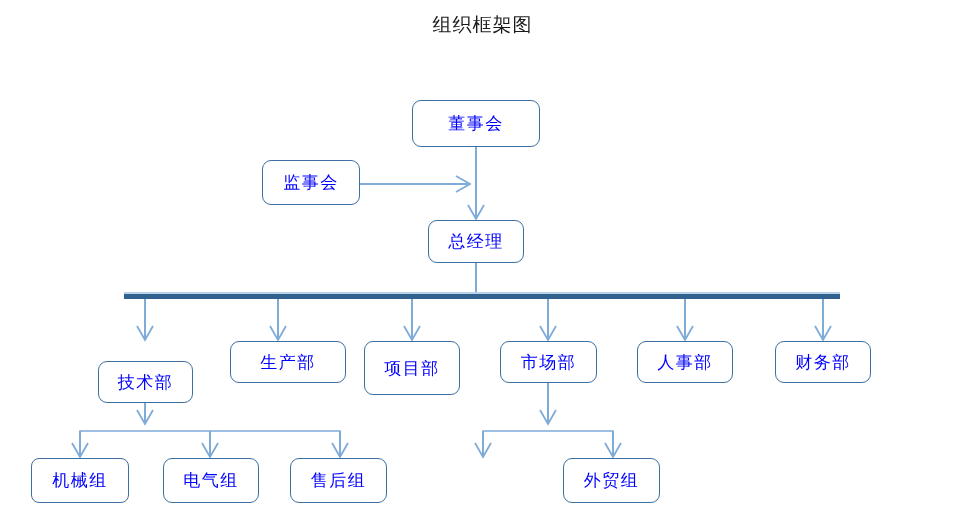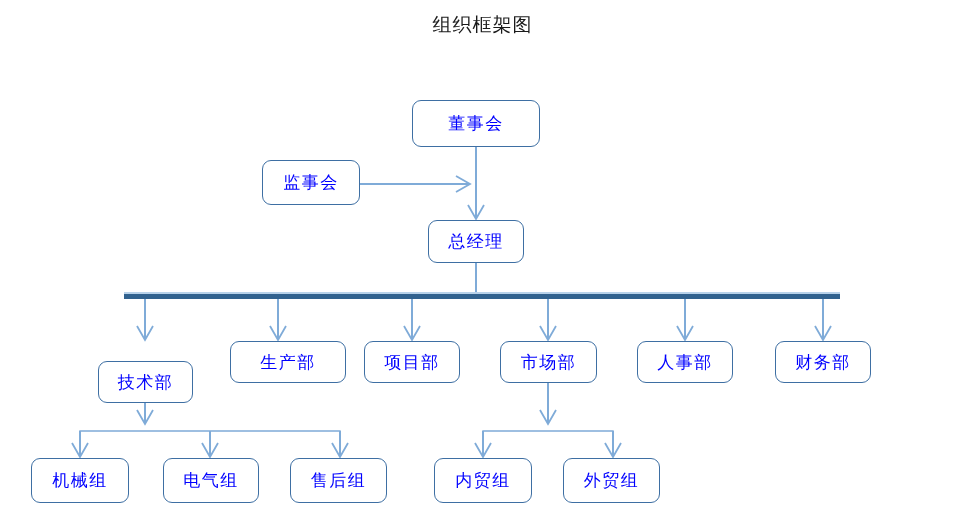--- a/index.html
+++ b/index.html
@@ -151,49 +151,46 @@
   </div>
 
   <div class="node" style="left:98px; top:361px; width:95px; height:42px;">
     <span class="node-label">技术部</span>
   </div>
 
   <div class="node" style="left:230px; top:341px; width:116px; height:42px;">
     <span class="node-label">生产部</span>
   </div>
 
-  <div class="node" style="left:364px; top:341px; width:96px; height:42px;">
+  <div class="node" style="left:364px; top:341px; width:96px; height:54px;">
     <span class="node-label">项目部</span>
   </div>
 
   <div class="node" style="left:500px; top:341px; width:97px; height:42px;">
     <span class="node-label">市场部</span>
   </div>
 
   <div class="node" style="left:637px; top:341px; width:96px; height:42px;">
     <span class="node-label">人事部</span>
   </div>
 
   <div class="node" style="left:775px; top:341px; width:96px; height:42px;">
     <span class="node-label">财务部</span>
   </div>
 
-  <div class="node" style="left:31px; top:458px; width:98px; height:45px;">
+  <div class="node" style="left:31px; top:458px; width:98px; height:45px;border-radius:8px;">
     <span class="node-label">机械组</span>
   </div>
 
   <div class="node" style="left:163px; top:458px; width:96px; height:45px;">
     <span class="node-label">电气组</span>
   </div>
 
   <div class="node" style="left:290px; top:458px; width:97px; height:45px;">
     <span class="node-label">售后组</span>
   </div>
 
-  <div class="node" style="left:434px; top:458px; width:98px; height:45px;">
-    <span class="node-label">内贸组</span>
-  </div>
 
   <div class="node" style="left:563px; top:458px; width:97px; height:45px;">
     <span class="node-label">外贸组</span>
   </div>
 
 </div>
 
 </body></html>

